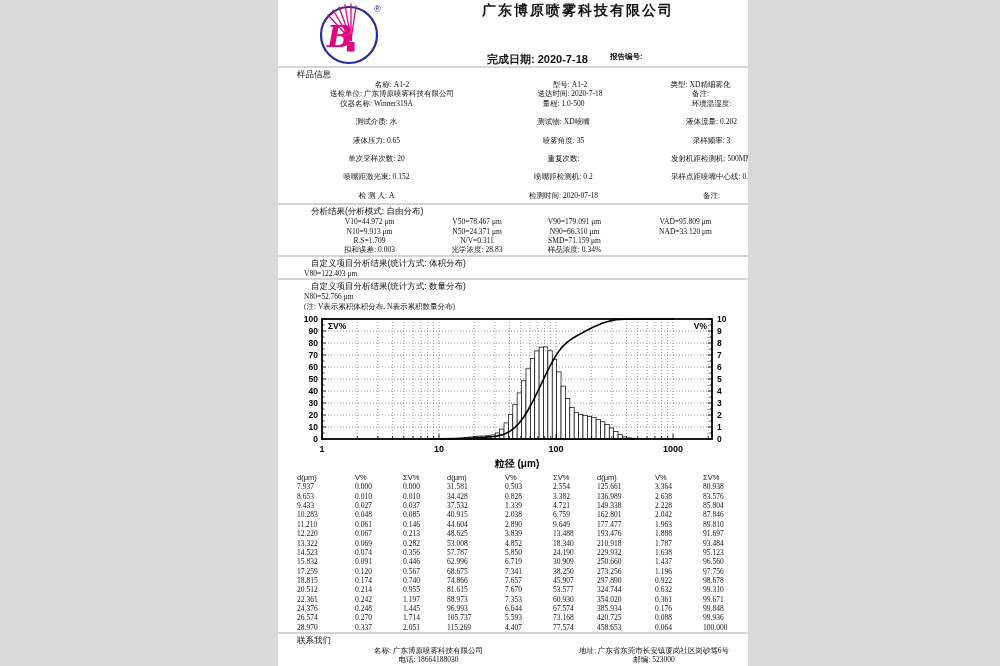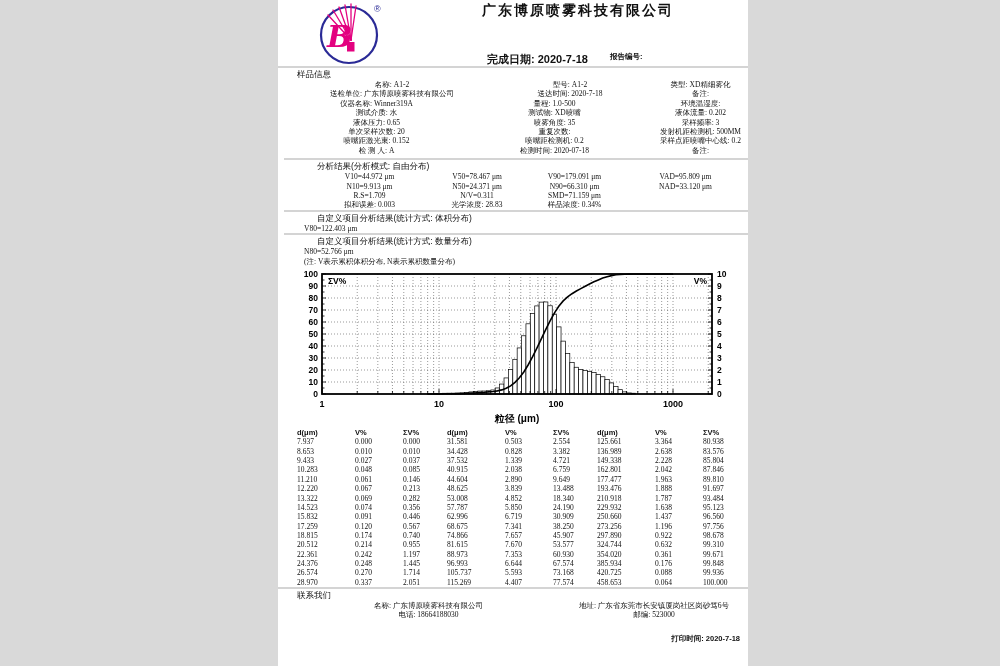--- a/index.html
+++ b/index.html
@@ -11,46 +11,46 @@
 
   
   .hdr { position:relative; height:66px; }
   .logo { position:absolute; left:38px; top:2px; width:70px; height:64px; }
   .company { position:absolute; left:204px; top:2px; font-size:14px; font-weight:bold; letter-spacing:2px; white-space:nowrap; }
   .dateline { position:absolute; left:209px; top:52px; font-size:11px; font-weight:bold; white-space:nowrap; }
   .repno   { position:absolute; left:332px; top:52px; font-size:7.5px; font-weight:bold; white-space:nowrap; }
 
   
   .sec { border-top:2px solid #d4d4d4; font-weight:normal; font-size:8.5px; line-height:10px; padding:1px 0 1px 19px; white-space:nowrap; }
-  .sec.indent { padding-left:33px;margin-left:6px; }
+  .sec.indent { padding-left:33px; }
   .mt { margin-top:3px; }
 
   
   .grid { display:grid; font-size:7.5px; line-height:9.4px; padding-left:19px; font-family:"Liberation Serif","DejaVu Serif",serif;text-align:center; }
   .grid span { white-space:nowrap; }
   .g-sample  { grid-template-columns:190px 166px 1fr; }
-  .g-test    { grid-template-columns:159px 197px 1fr; }
+  .g-test    { grid-template-columns:159px 197px 1fr;gap:9px; }
   .g-ana     { grid-template-columns:117px 98px 97px 1fr; padding-left:33px; }
   .g-contact { grid-template-columns:263px 1fr; }
   .single { font-size:7.5px; line-height:9.4px; padding-left:26px; font-family:"Liberation Serif","DejaVu Serif",serif; white-space:nowrap; }
 
   
   #chart-mount { margin-top:2px; }
   #chart-mount svg { display:block; }
   .ctext { font-weight:bold; fill:#000; }
 
   
   #dist-table { display:flex; padding-left:19px; margin-top:2px; font-size:7.5px; font-family:"Liberation Serif","DejaVu Serif",serif; }
   .tgroup { width:150px; }
   .trow { display:flex; height:9.35px; line-height:9.35px; }
   .trow span { display:block; white-space:nowrap; }
   .trow span:nth-child(1){ width:58px; }
   .trow span:nth-child(2){ width:48px; }
   .trow span:nth-child(3){ width:44px; }
-  .thead { font-weight:bold; font-family:"Liberation Sans","DejaVu Sans",sans-serif; }
+  .thead { font-weight:normal; font-family:"Liberation Sans","DejaVu Sans",sans-serif; }
 
   .printtime { text-align:right; padding-right:8px; margin-top:14px; font-size:7.5px; font-weight:bold; }
   .spray-line { stroke-width:1.3; stroke-linecap:round; }
 </style>
 </head>
 <body>
 
 <div class="page">
 
   <div class="hdr">

